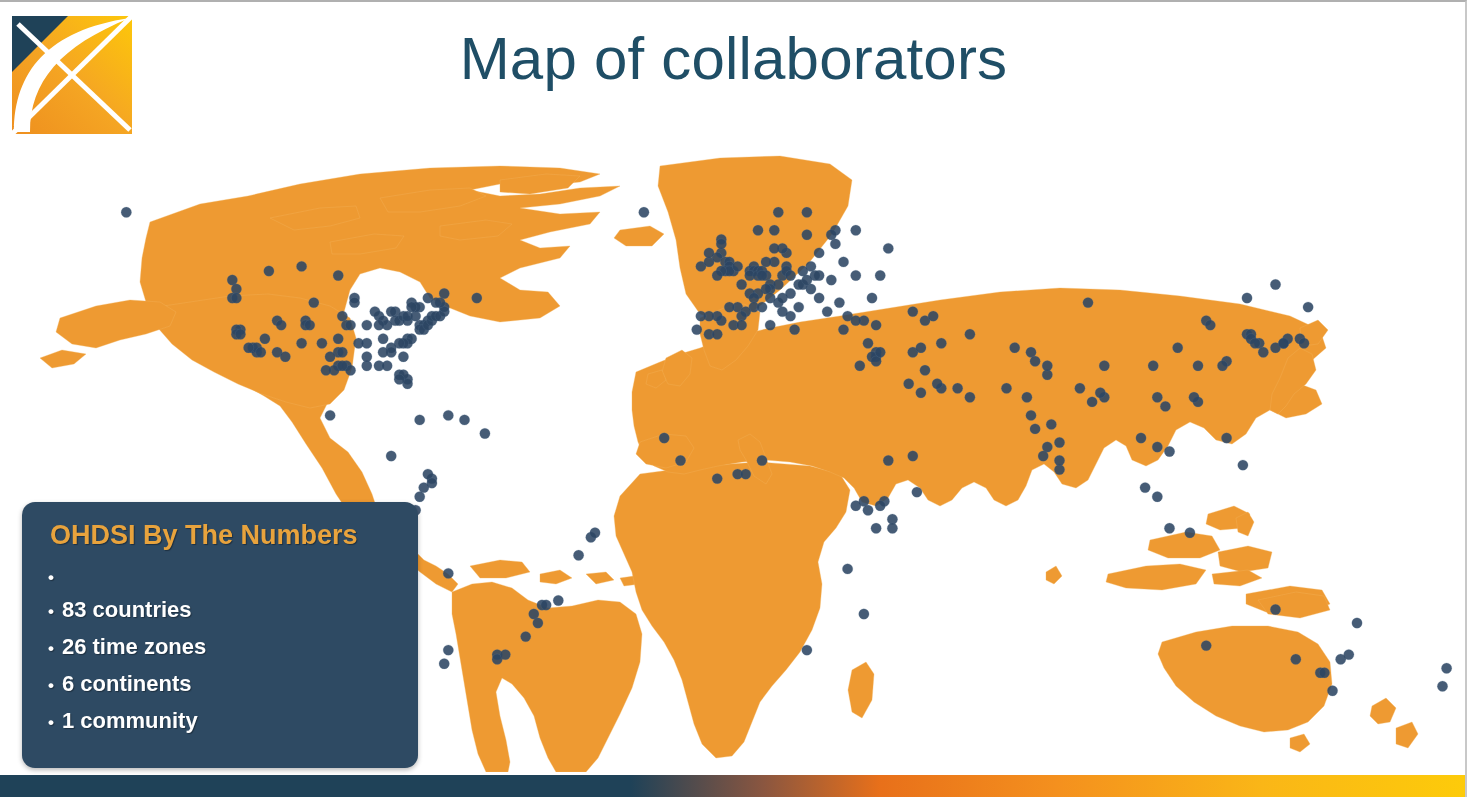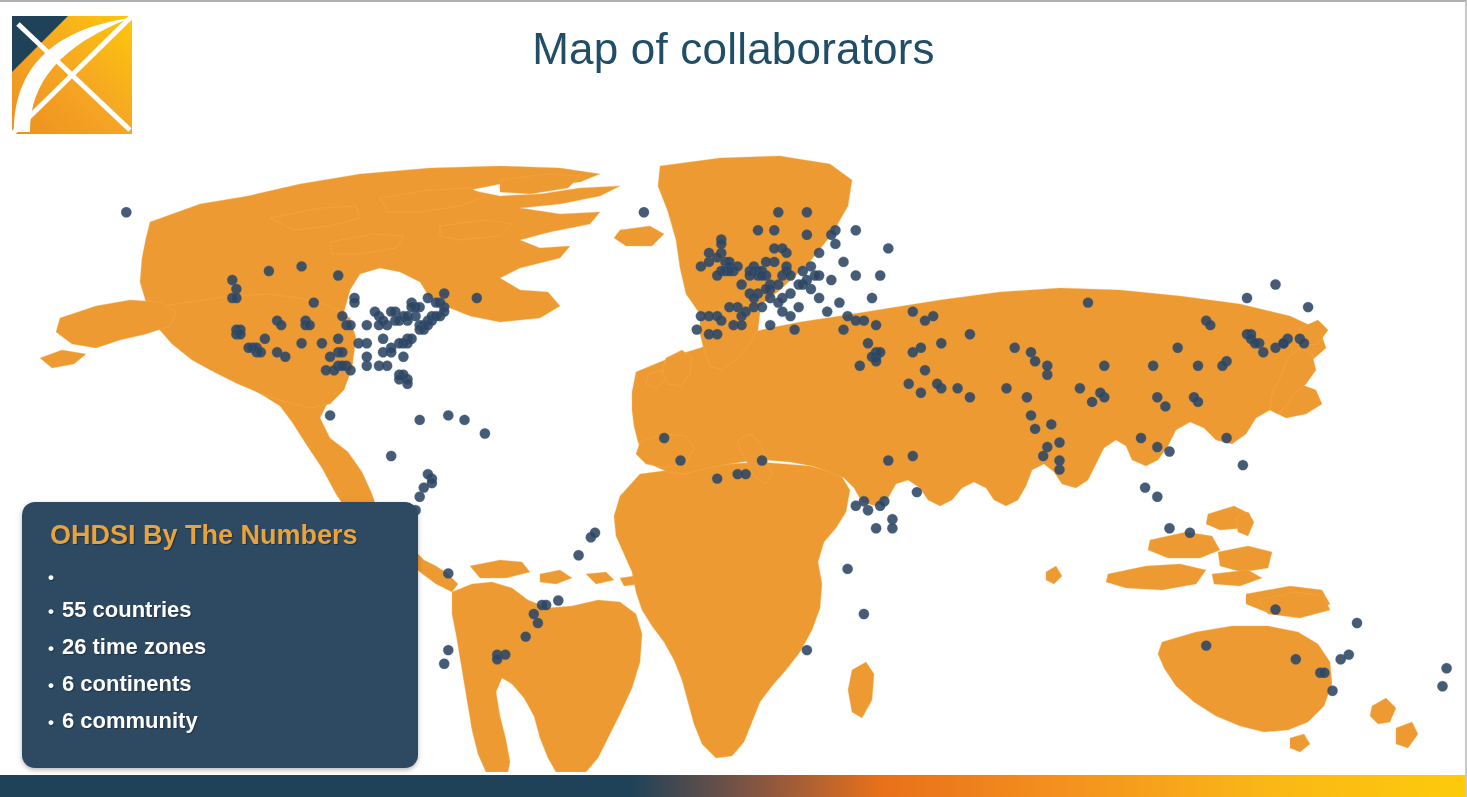--- a/index.html
+++ b/index.html
@@ -9,21 +9,21 @@
     background:#ffffff;
     border-top:2px solid #b0b0b0;
     border-right:2px solid #c8c8c8;
     box-sizing:border-box;
   }
   
   #logo{position:absolute;left:8px;top:10px;width:128px;height:126px;}
   
   #title{
     position:absolute;left:0;top:22px;width:1467px;text-align:center;
-    color:#1F4E66;font-size:44px;font-weight:400;letter-spacing:.2px;
+    color:#1F4E66;font-size:60px;font-weight:400;letter-spacing:.2px;
     font-family:"Liberation Sans",sans-serif;
   }
   
   #map{position:absolute;left:0;top:120px;width:1467px;height:650px;}
   #map svg{display:block;width:100%;height:100%;}
   .land{fill:#EE9A32;stroke:#f4b45c;stroke-width:.35;}
   .dot{fill:#2C4663;fill-opacity:.88;stroke:#5d7a95;stroke-width:.5;stroke-opacity:.45;}
   
   #stats{
     position:absolute;left:22px;top:500px;width:396px;height:266px;
@@ -519,32 +519,32 @@
   </div>
 
   <div id="stats">
     <div id="stats-title">OHDSI By The Numbers</div>
     <div id="stats-list">
         <div class="stat-row">
           <span class="stat-bullet">•</span>
         </div>
         <div class="stat-row">
           <span class="stat-bullet">•</span>
-          <span>55 countries</span>
+          <span>83 countries</span>
         </div>
         <div class="stat-row">
           <span class="stat-bullet">•</span>
           <span>26 time zones</span>
         </div>
         <div class="stat-row">
           <span class="stat-bullet">•</span>
           <span>6 continents</span>
         </div>
         <div class="stat-row">
           <span class="stat-bullet">•</span>
-          <span>6 community</span>
+          <span>1 community</span>
         </div>
       </div>
   </div>
 
   <div id="bottombar"></div>
 
 </div>
 
 </body></html>

